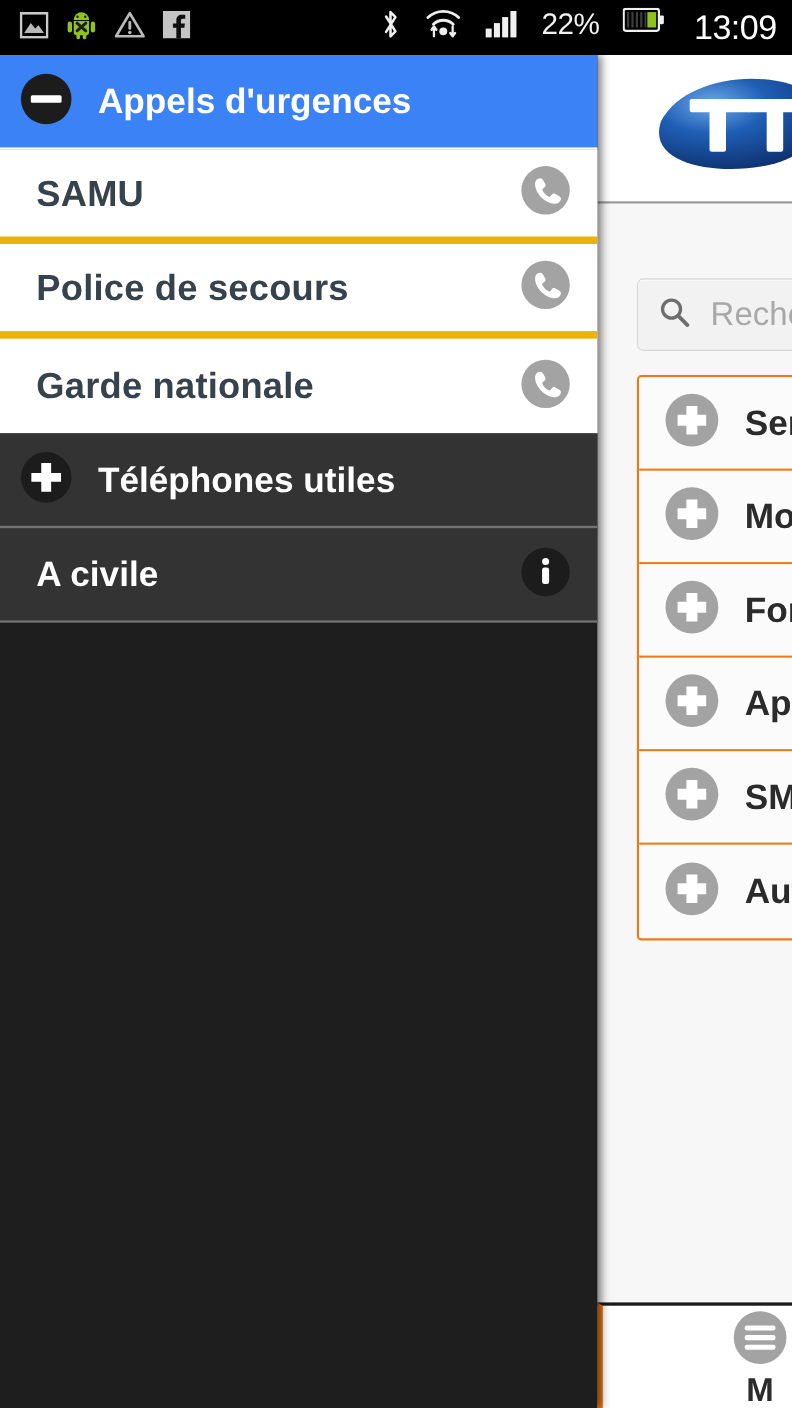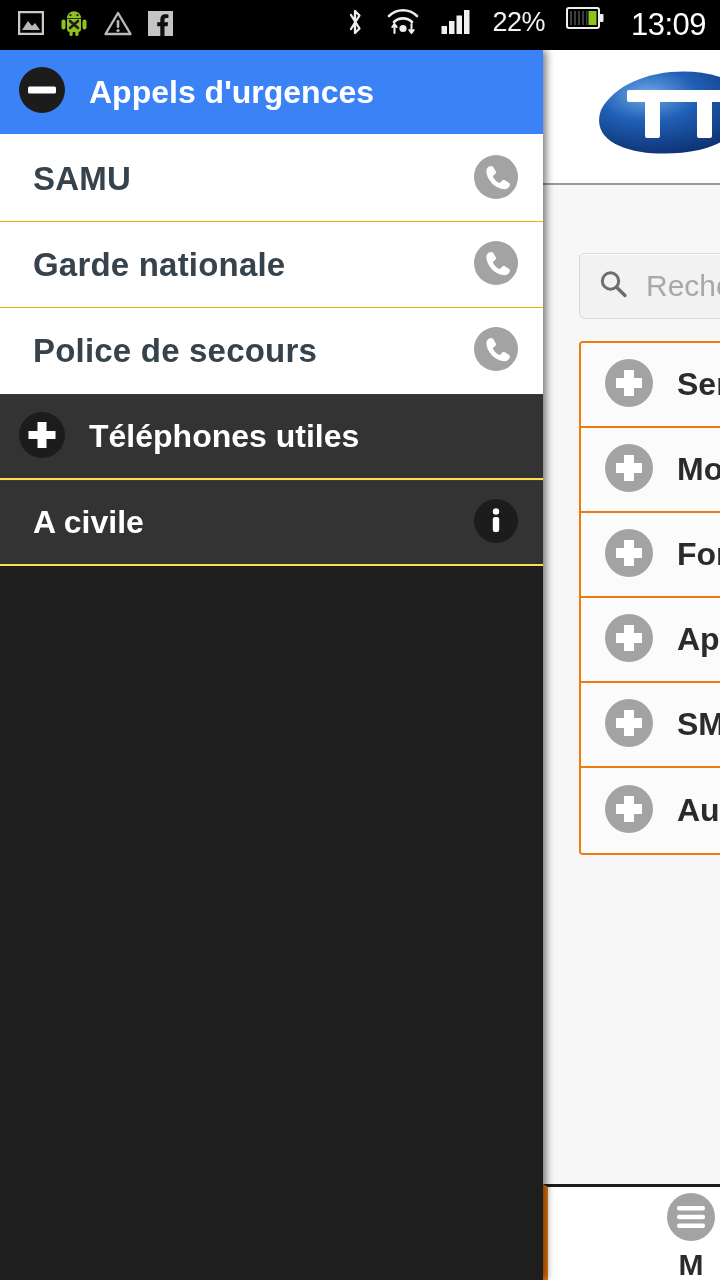--- a/index.html
+++ b/index.html
@@ -99,33 +99,33 @@
   .drawer-title{
     color:#ffffff; font-size:32px; font-weight:bold; margin-left:23px;
     white-space:nowrap;
   }
 
   .em-list{ background:#ffffff; }
   .em-row{
     height:86px; background:#ffffff;
     display:flex; align-items:center;
     padding:0 24px 0 33px;
-    border-bottom:1px solid #eab308;
+    border-bottom:7px solid #eab308;
   }
   .em-row:last-child{ border-bottom:none; }
   .em-label{
     font-size:33px; font-weight:bold; color:#36434c; letter-spacing:.2px;
     white-space:nowrap;
   }
   .em-phone{ margin-left:auto; }
 
   .drawer-section{
     height:86px; background:#333333;
     display:flex; align-items:center; padding:0 24px 0 18px;
-    border-bottom:2px solid #fde047; border-top:1px solid #3c3c3c;
+    border-bottom:2px solid #737373; border-top:1px solid #3c3c3c;
   }
   .sec-label{
     color:#ffffff; font-size:32px; font-weight:bold; margin-left:23px;
     white-space:nowrap;
   }
   .sec-right{ margin-left:auto; }
   .drawer-rest{ background:#1e1e1e; flex:1; }
 </style>
 </head>
 <body>
@@ -363,39 +363,39 @@
         <span class="em-label">SAMU</span>
         <span class="em-phone">
           <svg width="46" height="46" viewBox="0 0 46 46">
             <circle cx="23" cy="23" r="22" fill="#a3a3a3"></circle>
             <path d="M16.5 12.5 c1.6 -1 3.2 -.5 4 .9 l2.1 3.6 c.7 1.2 .4 2.4 -.6 3.2 l-1.6 1.3 c-.5 .4 -.6 .9 -.3 1.5 1.2 2.4 3.3 4.5 5.8 5.8 .6 .3 1.1 .2 1.5 -.3 l1.3 -1.6 c.8 -1 2 -1.3 3.2 -.6 l3.6 2.1 c1.4 .8 1.9 2.4 .9 4 -1 1.6 -2.8 2.8 -4.8 2.8 -8.8 0 -18.2 -9.4 -18.2 -18.2 0 -2 1.2 -3.8 2.8 -4.8 Z" fill="#ffffff"></path>
           </svg>
         </span>
       </div>
 
       <div class="em-row">
+        <span class="em-label">Police de secours</span>
+        <span class="em-phone">
+          <svg width="46" height="46" viewBox="0 0 46 46">
+            <circle cx="23" cy="23" r="22" fill="#a3a3a3"></circle>
+            <path d="M16.5 12.5 c1.6 -1 3.2 -.5 4 .9 l2.1 3.6 c.7 1.2 .4 2.4 -.6 3.2 l-1.6 1.3 c-.5 .4 -.6 .9 -.3 1.5 1.2 2.4 3.3 4.5 5.8 5.8 .6 .3 1.1 .2 1.5 -.3 l1.3 -1.6 c.8 -1 2 -1.3 3.2 -.6 l3.6 2.1 c1.4 .8 1.9 2.4 .9 4 -1 1.6 -2.8 2.8 -4.8 2.8 -8.8 0 -18.2 -9.4 -18.2 -18.2 0 -2 1.2 -3.8 2.8 -4.8 Z" fill="#ffffff"></path>
+          </svg>
+        </span>
+      </div>
+
+      <div class="em-row">
         <span class="em-label">Garde nationale</span>
         <span class="em-phone">
           <svg width="46" height="46" viewBox="0 0 46 46">
             <circle cx="23" cy="23" r="22" fill="#a3a3a3"></circle>
             <path d="M16.5 12.5 c1.6 -1 3.2 -.5 4 .9 l2.1 3.6 c.7 1.2 .4 2.4 -.6 3.2 l-1.6 1.3 c-.5 .4 -.6 .9 -.3 1.5 1.2 2.4 3.3 4.5 5.8 5.8 .6 .3 1.1 .2 1.5 -.3 l1.3 -1.6 c.8 -1 2 -1.3 3.2 -.6 l3.6 2.1 c1.4 .8 1.9 2.4 .9 4 -1 1.6 -2.8 2.8 -4.8 2.8 -8.8 0 -18.2 -9.4 -18.2 -18.2 0 -2 1.2 -3.8 2.8 -4.8 Z" fill="#ffffff"></path>
           </svg>
         </span>
       </div>
 
-      <div class="em-row">
-        <span class="em-label">Police de secours</span>
-        <span class="em-phone">
-          <svg width="46" height="46" viewBox="0 0 46 46">
-            <circle cx="23" cy="23" r="22" fill="#a3a3a3"></circle>
-            <path d="M16.5 12.5 c1.6 -1 3.2 -.5 4 .9 l2.1 3.6 c.7 1.2 .4 2.4 -.6 3.2 l-1.6 1.3 c-.5 .4 -.6 .9 -.3 1.5 1.2 2.4 3.3 4.5 5.8 5.8 .6 .3 1.1 .2 1.5 -.3 l1.3 -1.6 c.8 -1 2 -1.3 3.2 -.6 l3.6 2.1 c1.4 .8 1.9 2.4 .9 4 -1 1.6 -2.8 2.8 -4.8 2.8 -8.8 0 -18.2 -9.4 -18.2 -18.2 0 -2 1.2 -3.8 2.8 -4.8 Z" fill="#ffffff"></path>
-          </svg>
-        </span>
-      </div>
-
     </div>
 
     <div class="drawer-section">
       <span>
         <svg width="48" height="48" viewBox="0 0 48 48">
           <circle cx="24" cy="24" r="23" fill="#1c1c1c"></circle>
           <path d="M19.5 11 h9 v9 h9 v8 h-9 v9 h-9 v-9 h-9 v-8 h9 Z" fill="#ffffff"></path>
         </svg>
       </span>
       <span class="sec-label">Téléphones utiles</span>

